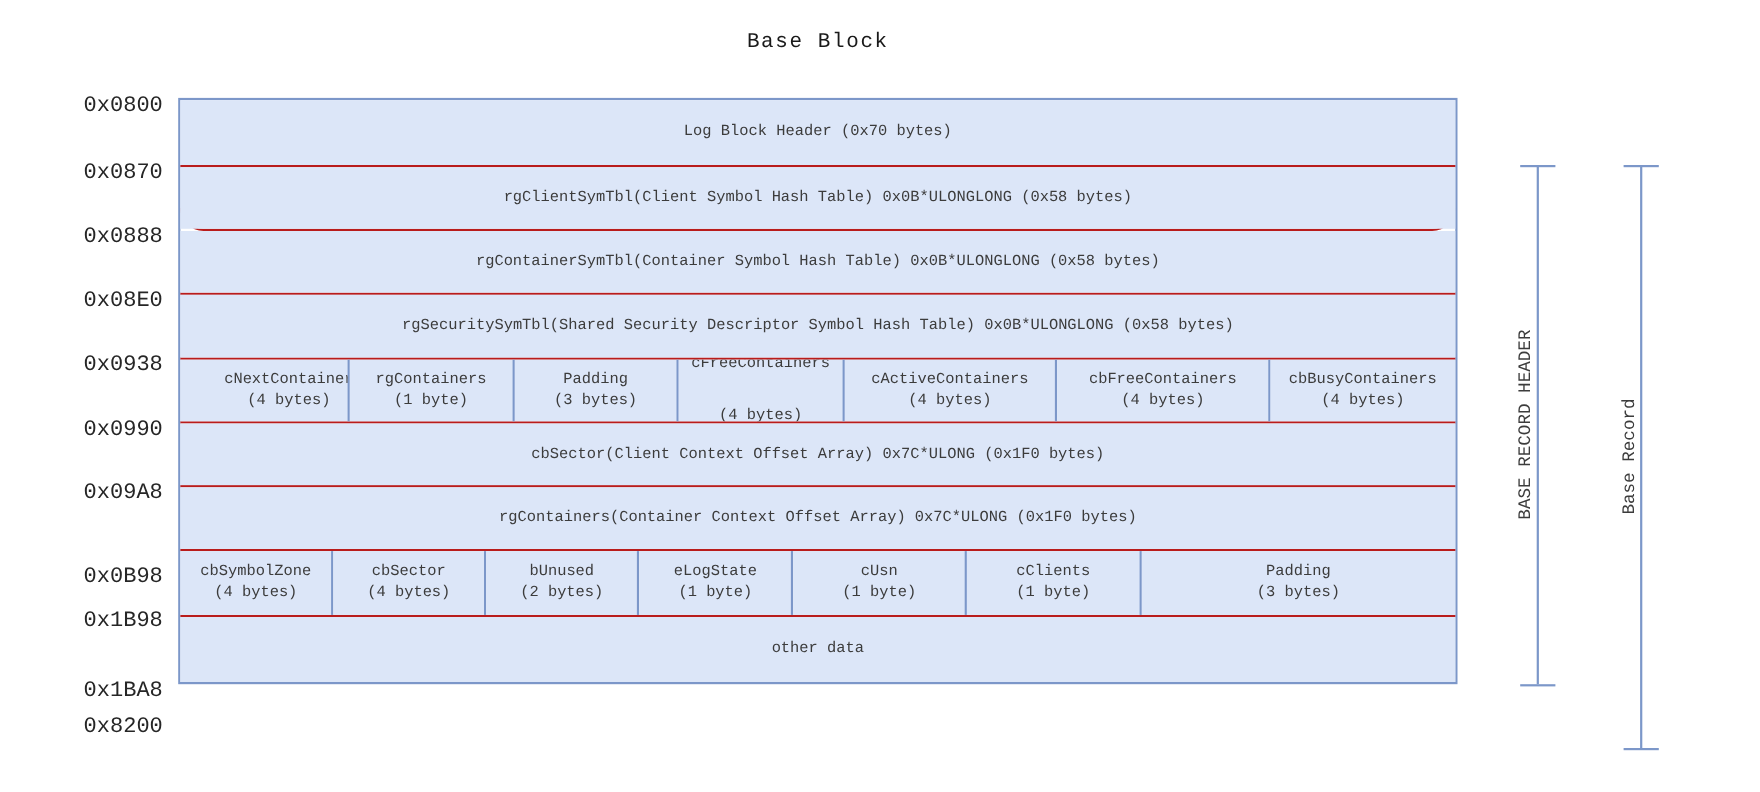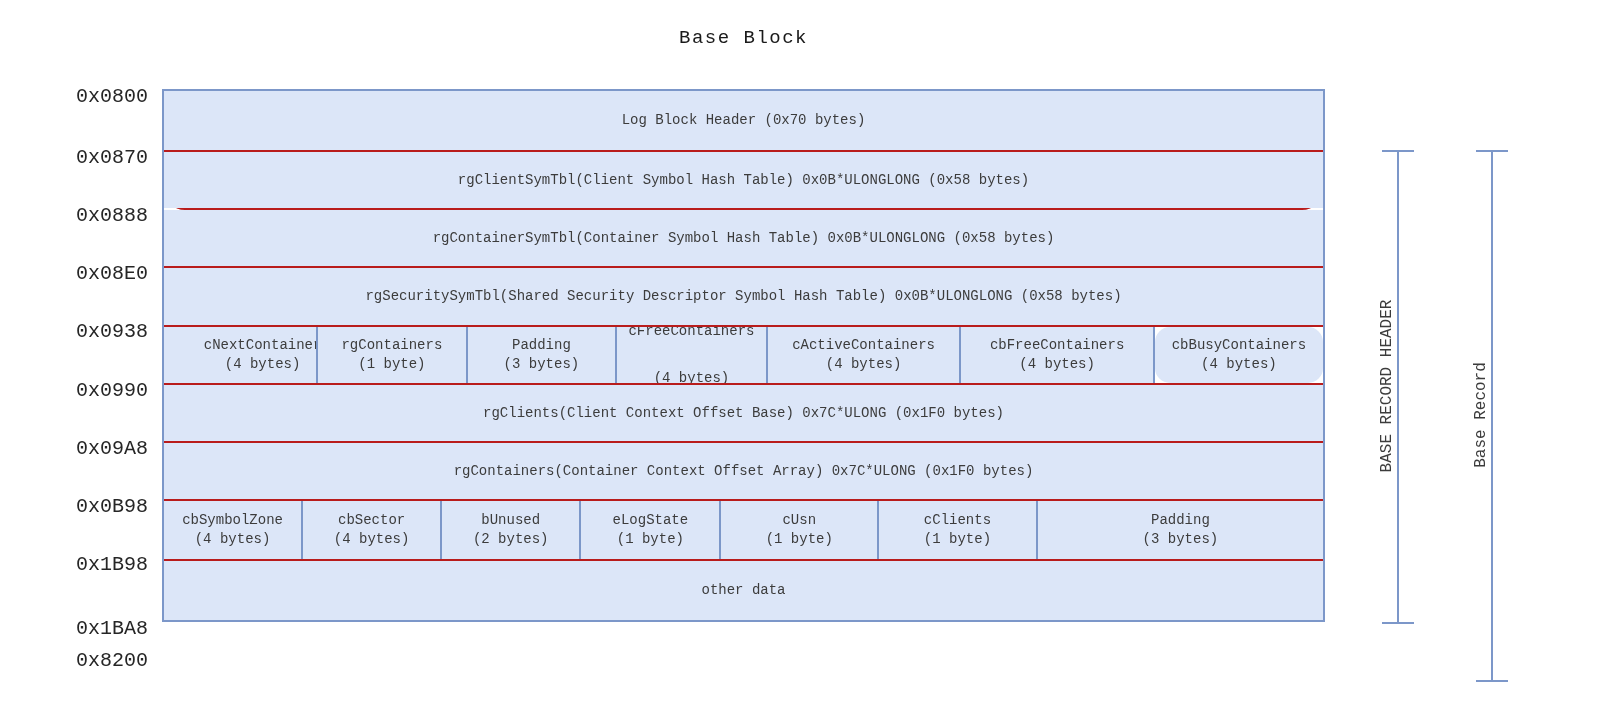--- a/index.html
+++ b/index.html
@@ -79,28 +79,28 @@
           <span>(4 bytes)</span>
         </div>
         <div class="cell" style="width: 16.7%;">
           <span>cActiveContainers</span>
           <span>(4 bytes)</span>
         </div>
         <div class="cell" style="width: 16.7%;">
           <span>cbFreeContainers</span>
           <span>(4 bytes)</span>
         </div>
-        <div class="cell" style="width: 14.5%; border-radius: 15px;">
+        <div class="cell" style="width: 14.5%;">
           <span>cbBusyContainers</span>
           <span>(4 bytes)</span>
         </div>
       </div>
       <div class="row" style="height: 58px;">
         <div class="cell" style="width: 100%;">
-          <span>rgClients(Client Context Offset Base) 0x7C*ULONG (0x1F0 bytes)</span>
+          <span>cbSector(Client Context Offset Array) 0x7C*ULONG (0x1F0 bytes)</span>
         </div>
       </div>
       <div class="row" style="height: 58px;">
         <div class="cell" style="width: 100%; text-align: right;">
           <span>rgContainers(Container Context Offset Array) 0x7C*ULONG (0x1F0 bytes)</span>
         </div>
       </div>
       <div class="row" style="height: 60px;">
         <div class="cell" style="width: 12%;">
           <span>cbSymbolZone</span>
@@ -138,21 +138,21 @@
       </div>
     </div>
   <div id="addresses">
       <div class="addr" style="top: 88px;">0x0800</div>
       <div class="addr" style="top: 149px;">0x0870</div>
       <div class="addr" style="top: 207px;">0x0888</div>
       <div class="addr" style="top: 265px;">0x08E0</div>
       <div class="addr" style="top: 323px;">0x0938</div>
       <div class="addr" style="top: 382px;">0x0990</div>
       <div class="addr" style="top: 440px;">0x09A8</div>
-      <div class="addr" style="top: 498px;">0x0B98</div>
+      <div class="addr" style="top: 516px;">0x0B98</div>
       <div class="addr" style="top: 556px;">0x1B98</div>
       <div class="addr" style="top: 620px; text-align: right;">0x1BA8</div>
       <div class="addr" style="top: 652px;">0x8200</div>
     </div>
   <div id="brackets">
       <div class="bracket-line" style="left: 1397px; top: 150px; height: 472px;"></div>
       <div class="bracket-cap" style="left: 1382px; top: 150px; width: 32px;"></div>
       <div class="bracket-cap" style="left: 1382px; top: 622px; width: 32px;"></div>
       <div class="bracket-label" style="left: 1387px; top: 386px;">BASE RECORD HEADER</div>
       <div class="bracket-line" style="left: 1491px; top: 150px; height: 530px;"></div>

